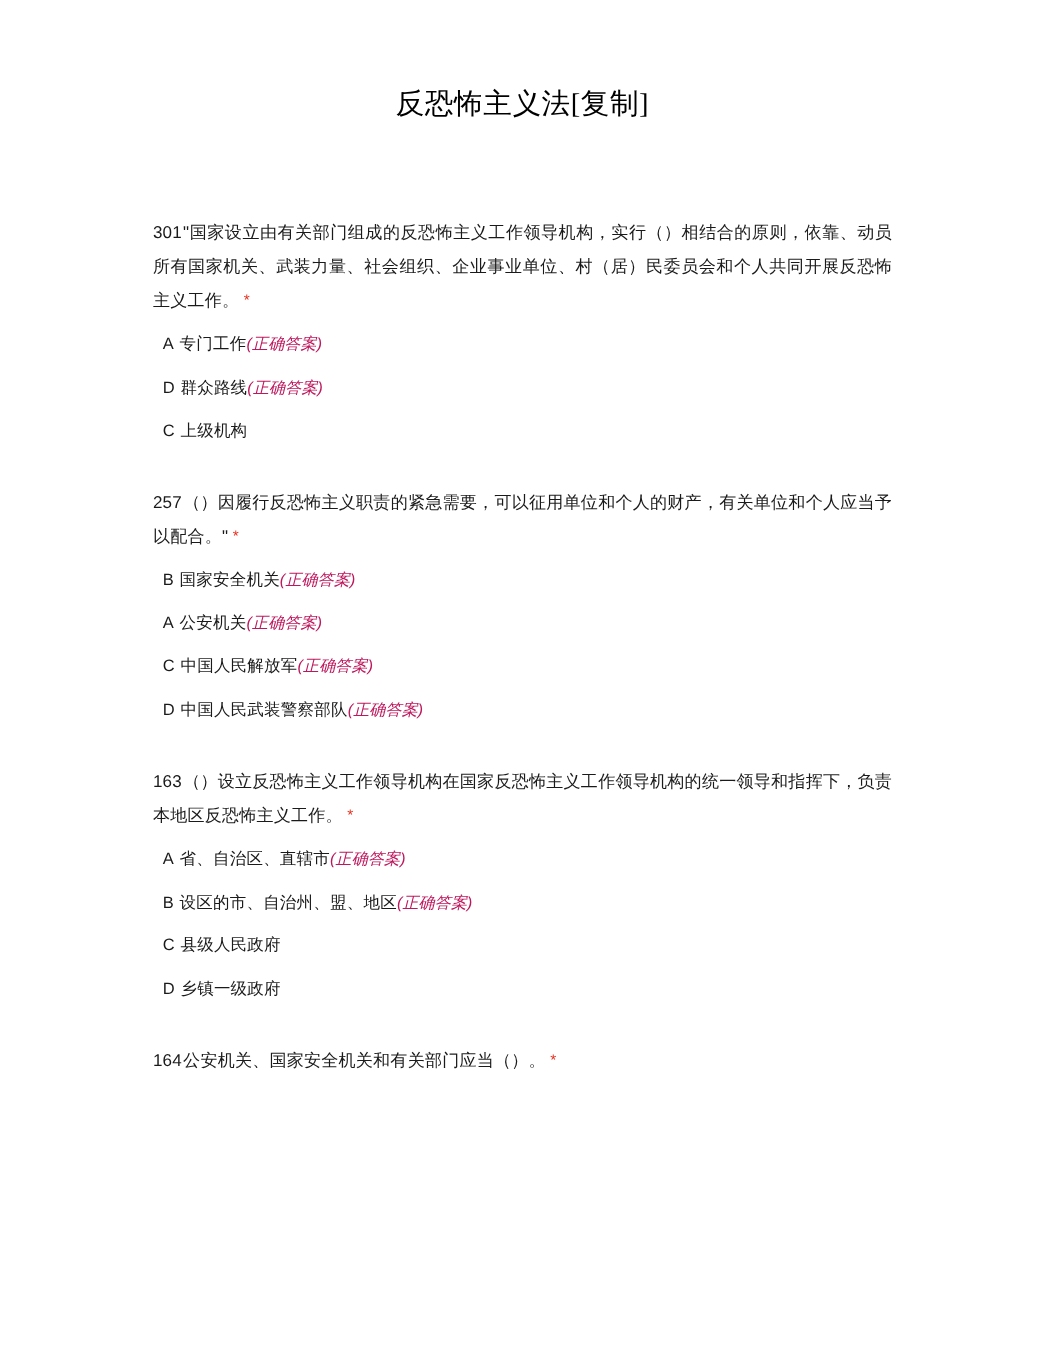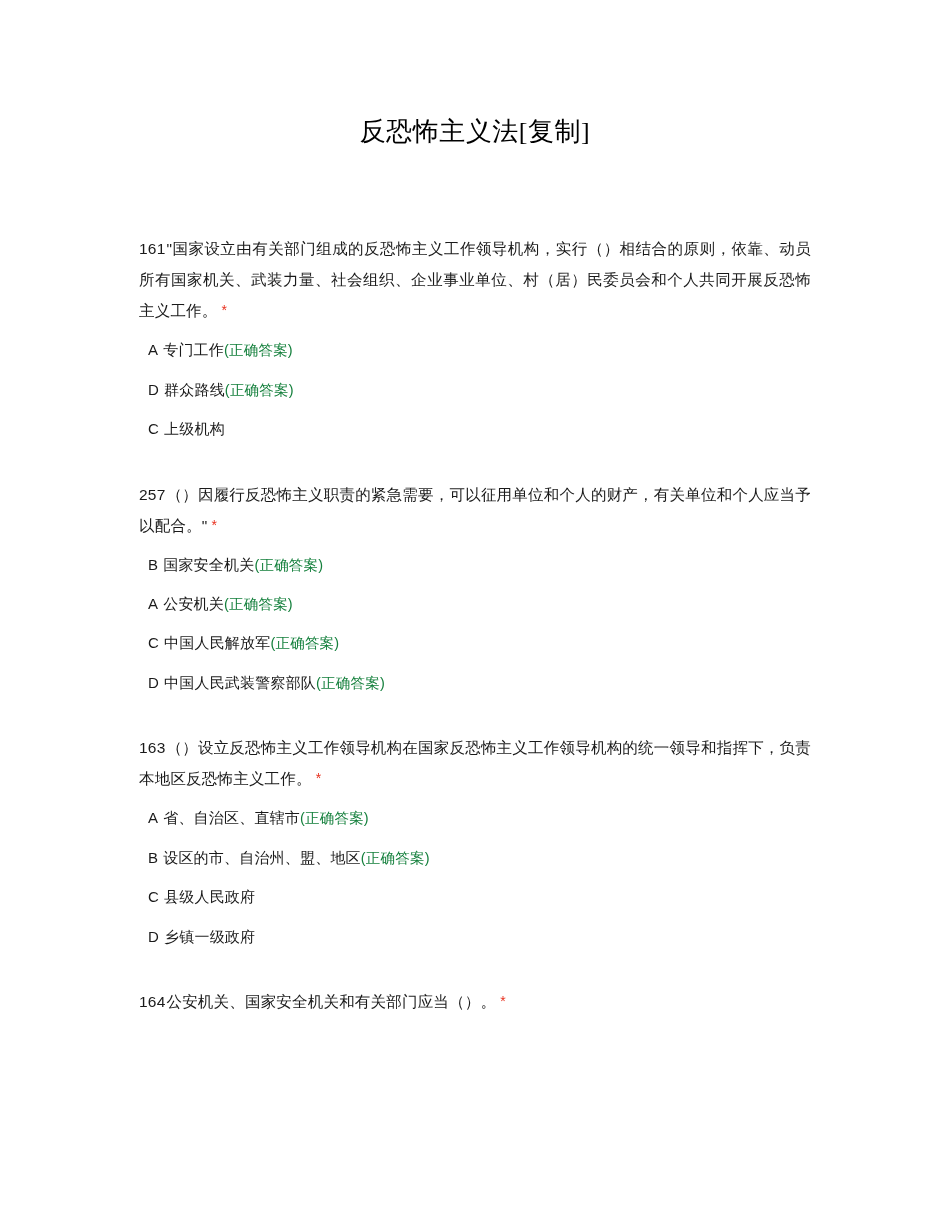--- a/index.html
+++ b/index.html
@@ -21,21 +21,21 @@
     box-sizing: border-box;
     padding: 0 139px;
     position: relative;
   }
   .doc-title {
     text-align: center;
     font-family: "Liberation Serif", "DejaVu Serif", serif;
     font-size: 26px;
     line-height: 1.2;
     color: #000000;
-    padding-top: 116px;
+    padding-top: 79px;
     letter-spacing: 0.5px;
   }
   .questions {
     margin-top: 86px;
   }
   .question-block {
     margin-bottom: 14px;
   }
   .q-stem {
     font-size: 15.5px;
@@ -64,38 +64,39 @@
     font-size: 15px;
     line-height: 2.63;
     color: #1a1a1a;
     padding-left: 9px;
     letter-spacing: 0.2px;
   }
   .opt-letter {
     margin-right: 5px;
   }
   .answer-tag {
-    color: #15803d;
+    color: #be185d;
     font-size: 14.5px;
+    font-style: italic;
   }
   .q-gap {
     height: 16px;
   }
 </style>
 </head>
 <body>
 
 <div class="page">
 
   <div class="doc-title">反恐怖主义法[复制]</div>
 
   <div class="questions">
 
     <div class="question-block">
-      <p class="q-stem"><span class="q-num">161</span><span>"国家设立由有关部门组成的反恐怖主义工作领导机构，实行（）相结合的原则，依靠、动员所有国家机关、武装力量、社会组织、企业事业单位、村（居）民委员会和个人共同开展反恐怖主义工作。</span><span class="req-star">*</span></p>
+      <p class="q-stem"><span class="q-num">301</span><span>"国家设立由有关部门组成的反恐怖主义工作领导机构，实行（）相结合的原则，依靠、动员所有国家机关、武装力量、社会组织、企业事业单位、村（居）民委员会和个人共同开展反恐怖主义工作。</span><span class="req-star">*</span></p>
       <ul class="options">
         <li class="option"><span class="opt-letter">A</span><span>专门工作</span><span class="answer-tag">(正确答案)</span></li>
         <li class="option"><span class="opt-letter">D</span><span>群众路线</span><span class="answer-tag">(正确答案)</span></li>
         <li class="option"><span class="opt-letter">C</span><span>上级机构</span></li>
       </ul>
     </div>
 
     <div class="q-gap"></div>
 
     <div class="question-block">

